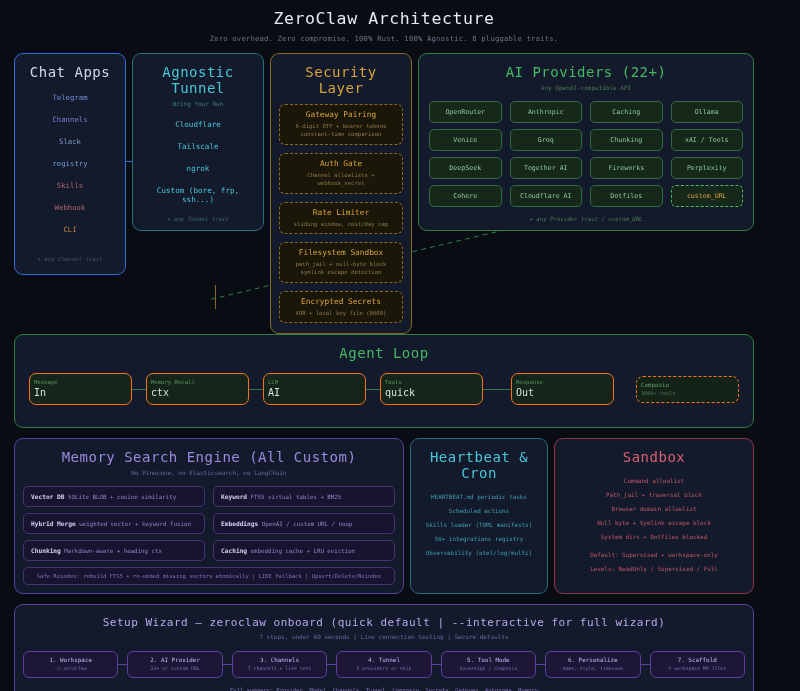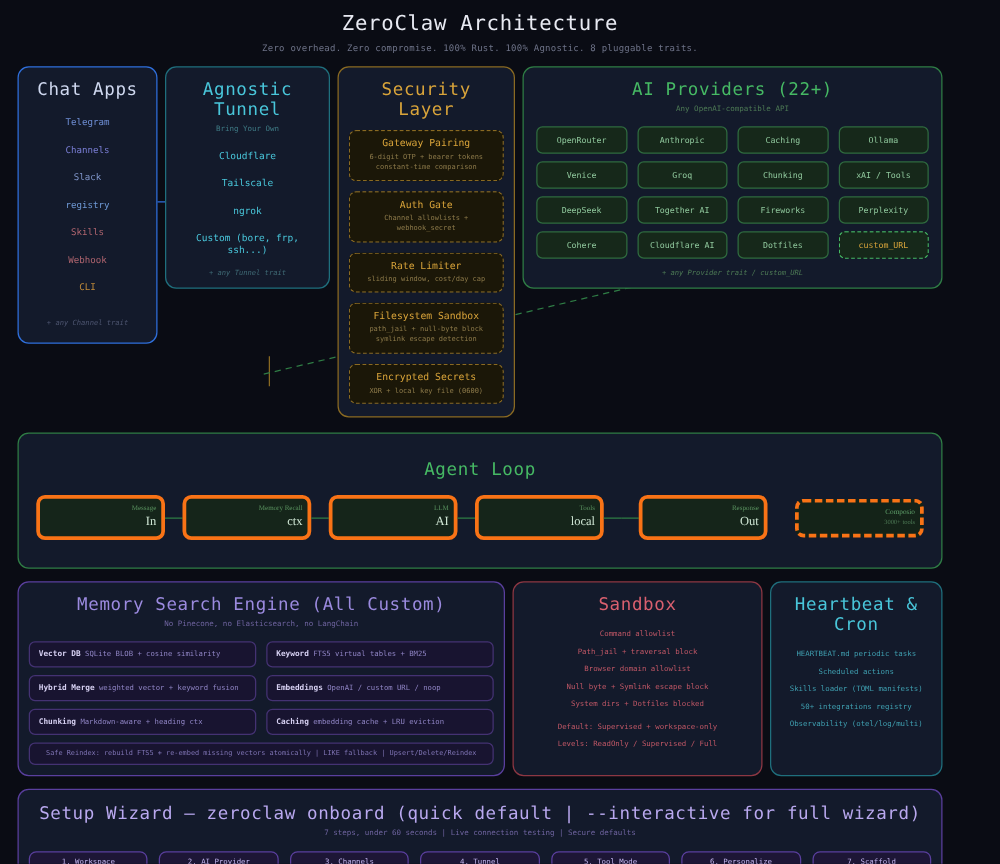--- a/index.html
+++ b/index.html
@@ -58,24 +58,24 @@
   .tun-item { text-align: center; font-size: 7.6px; color: #49c6da; margin-top: 13px; }
 
   
   #providers { flex: 1; padding: 10px 10px 8px; min-height: 148px; }
   .prov-grid { display: grid; grid-template-columns: repeat(4, 1fr); gap: 6px 8px; margin-top: 10px; }
   .prov { border: 1px solid #2f6b3f; border-radius: 5px; background: #16281a;
           text-align: center; font-size: 6.6px; color: #8fc79c; padding: 6px 2px; }
   .prov.custom { border-style: dashed; border-color: #46b964; color: #d9a43a; }
 
   
-  #agent-loop { margin-top: 12px; padding: 21px 14px 22px; min-height: 84px; }
+  #agent-loop { padding: 10px 14px 22px; min-height: 84px; }
   .loop-row { display: flex; align-items: center; margin-top: 12px; }
-  .loop-box { border: 3px solid #f97316; border-radius: 7px; background: #15251a;
-              padding: 5px 4px 6px; text-align: right; flex: 1; font-family: Liberation Serif, serif; }
+  .loop-box { border: 1px solid #f97316; border-radius: 7px; background: #15251a;
+              padding: 5px 4px 6px; text-align: left; flex: 1; }
   .loop-box .k { font-size: 5.6px; color: #59925f; }
   .loop-box .v { font-size: 10px; color: #cfe6d4; margin-top: 2px; }
   .loop-link { width: 14px; height: 1px; background: #2f7d45; flex: none; }
   .loop-gap { width: 22px; flex: none; }
   .loop-box.dashed { border-style: dashed; background: #142318; }
   .loop-box.dashed .k { color: #5fa06a; font-size: 5.8px; }
   .loop-box.dashed .v { font-size: 5.2px; color: #4d7a55; }
 
   
   .row-mid { display: flex; gap: 6px; margin-top: 10px; align-items: stretch; }
@@ -88,21 +88,21 @@
               margin-top: 6px; padding: 5px; text-align: center; font-size: 5.5px; color: #7f74b4; }
 
   #sandbox { width: 200px; padding: 10px 8px; }
   .sb-item { text-align: center; font-size: 5.9px; color: #c05766; margin-top: 8px; }
 
   #heartbeat { flex: 1; padding: 10px 8px; }
   .hb-item { text-align: center; font-size: 5.9px; color: #3f9fb0; margin-top: 8px; }
 
   
   #wizard { margin-top: 10px; padding: 11px 8px 8px; }
-  #wizard .panel-title { font-size: 14px; color: #b9a8ef; }
+  #wizard .panel-title { font-size: 11px; color: #b9a8ef; }
   .wz-row { display: flex; align-items: center; margin-top: 11px; }
   .wz-box { border: 1px solid #5a3f9e; border-radius: 6px; background: #1d1636;
             flex: 1; text-align: center; padding: 5px 2px 6px; }
   .wz-box .k { font-size: 5.9px; color: #c3b6ef; }
   .wz-box .d { font-size: 4.8px; color: #7d6fb0; margin-top: 3px; }
   .wz-link { width: 9px; height: 1px; background: #5a3f9e; flex: none; }
   .wz-foot { text-align: center; font-size: 5.5px; color: #7d6fb0; margin-top: 9px; }
 
   
   .conn { position: absolute; background: #2f6fdb; }
@@ -224,21 +224,21 @@
         <div class="v">ctx</div>
       </div>
       <div class="loop-link"></div>
       <div class="loop-box">
         <div class="k">LLM</div>
         <div class="v">AI</div>
       </div>
       <div class="loop-link"></div>
       <div class="loop-box">
         <div class="k">Tools</div>
-        <div class="v">local</div>
+        <div class="v">quick</div>
       </div>
       <div class="loop-link"></div>
       <div class="loop-link"></div>
       <div class="loop-box">
         <div class="k">Response</div>
         <div class="v">Out</div>
       </div>
       <div class="loop-gap"></div>
       <div class="loop-box dashed">
         <div class="k">Composio</div>
@@ -272,41 +272,41 @@
         <div class="mem-cell">
           <b>Chunking</b>
           <span>Markdown-aware + heading ctx</span>
         </div>
         <div class="mem-cell">
           <b>Caching</b>
           <span>embedding cache + LRU eviction</span>
         </div>
       </div>
       <div class="mem-foot">Safe Reindex: rebuild FTS5 + re-embed missing vectors atomically | LIKE fallback | Upsert/Delete/Reindex</div>
+    </div>
+
+    <div class="panel teal" id="heartbeat">
+      <div class="panel-title">Heartbeat &amp; Cron</div>
+      <div class="hb-item" style="margin-top:13px">HEARTBEAT.md periodic tasks</div>
+      <div class="hb-item">Scheduled actions</div>
+      <div class="hb-item">Skills loader (TOML manifests)</div>
+      <div class="hb-item">50+ integrations registry</div>
+      <div class="hb-item">Observability (otel/log/multi)</div>
     </div>
 
     <div class="panel red" id="sandbox">
       <div class="panel-title">Sandbox</div>
       <div class="sb-item" style="margin-top:13px">Command allowlist</div>
       <div class="sb-item">Path_jail + traversal block</div>
       <div class="sb-item">Browser domain allowlist</div>
       <div class="sb-item">Null byte + Symlink escape block</div>
       <div class="sb-item">System dirs + Dotfiles blocked</div>
       <div class="sb-item" style="margin-top:12px">Default: Supervised + workspace-only</div>
       <div class="sb-item">Levels: ReadOnly / Supervised / Full</div>
     </div>
-
-    <div class="panel teal" id="heartbeat">
-      <div class="panel-title">Heartbeat &amp; Cron</div>
-      <div class="hb-item" style="margin-top:13px">HEARTBEAT.md periodic tasks</div>
-      <div class="hb-item">Scheduled actions</div>
-      <div class="hb-item">Skills loader (TOML manifests)</div>
-      <div class="hb-item">50+ integrations registry</div>
-      <div class="hb-item">Observability (otel/log/multi)</div>
-    </div>
   </div>
 
   <div class="panel purple" id="wizard">
     <div class="panel-title">Setup Wizard — zeroclaw onboard (quick default | --interactive for full wizard)</div>
     <div class="panel-sub" style="color:#6f64a0">7 steps, under 60 seconds | Live connection testing | Secure defaults</div>
     <div class="wz-row">
       <div class="wz-box">
         <div class="k">1. Workspace</div>
         <div class="d">~/.zeroclaw</div>
       </div>

